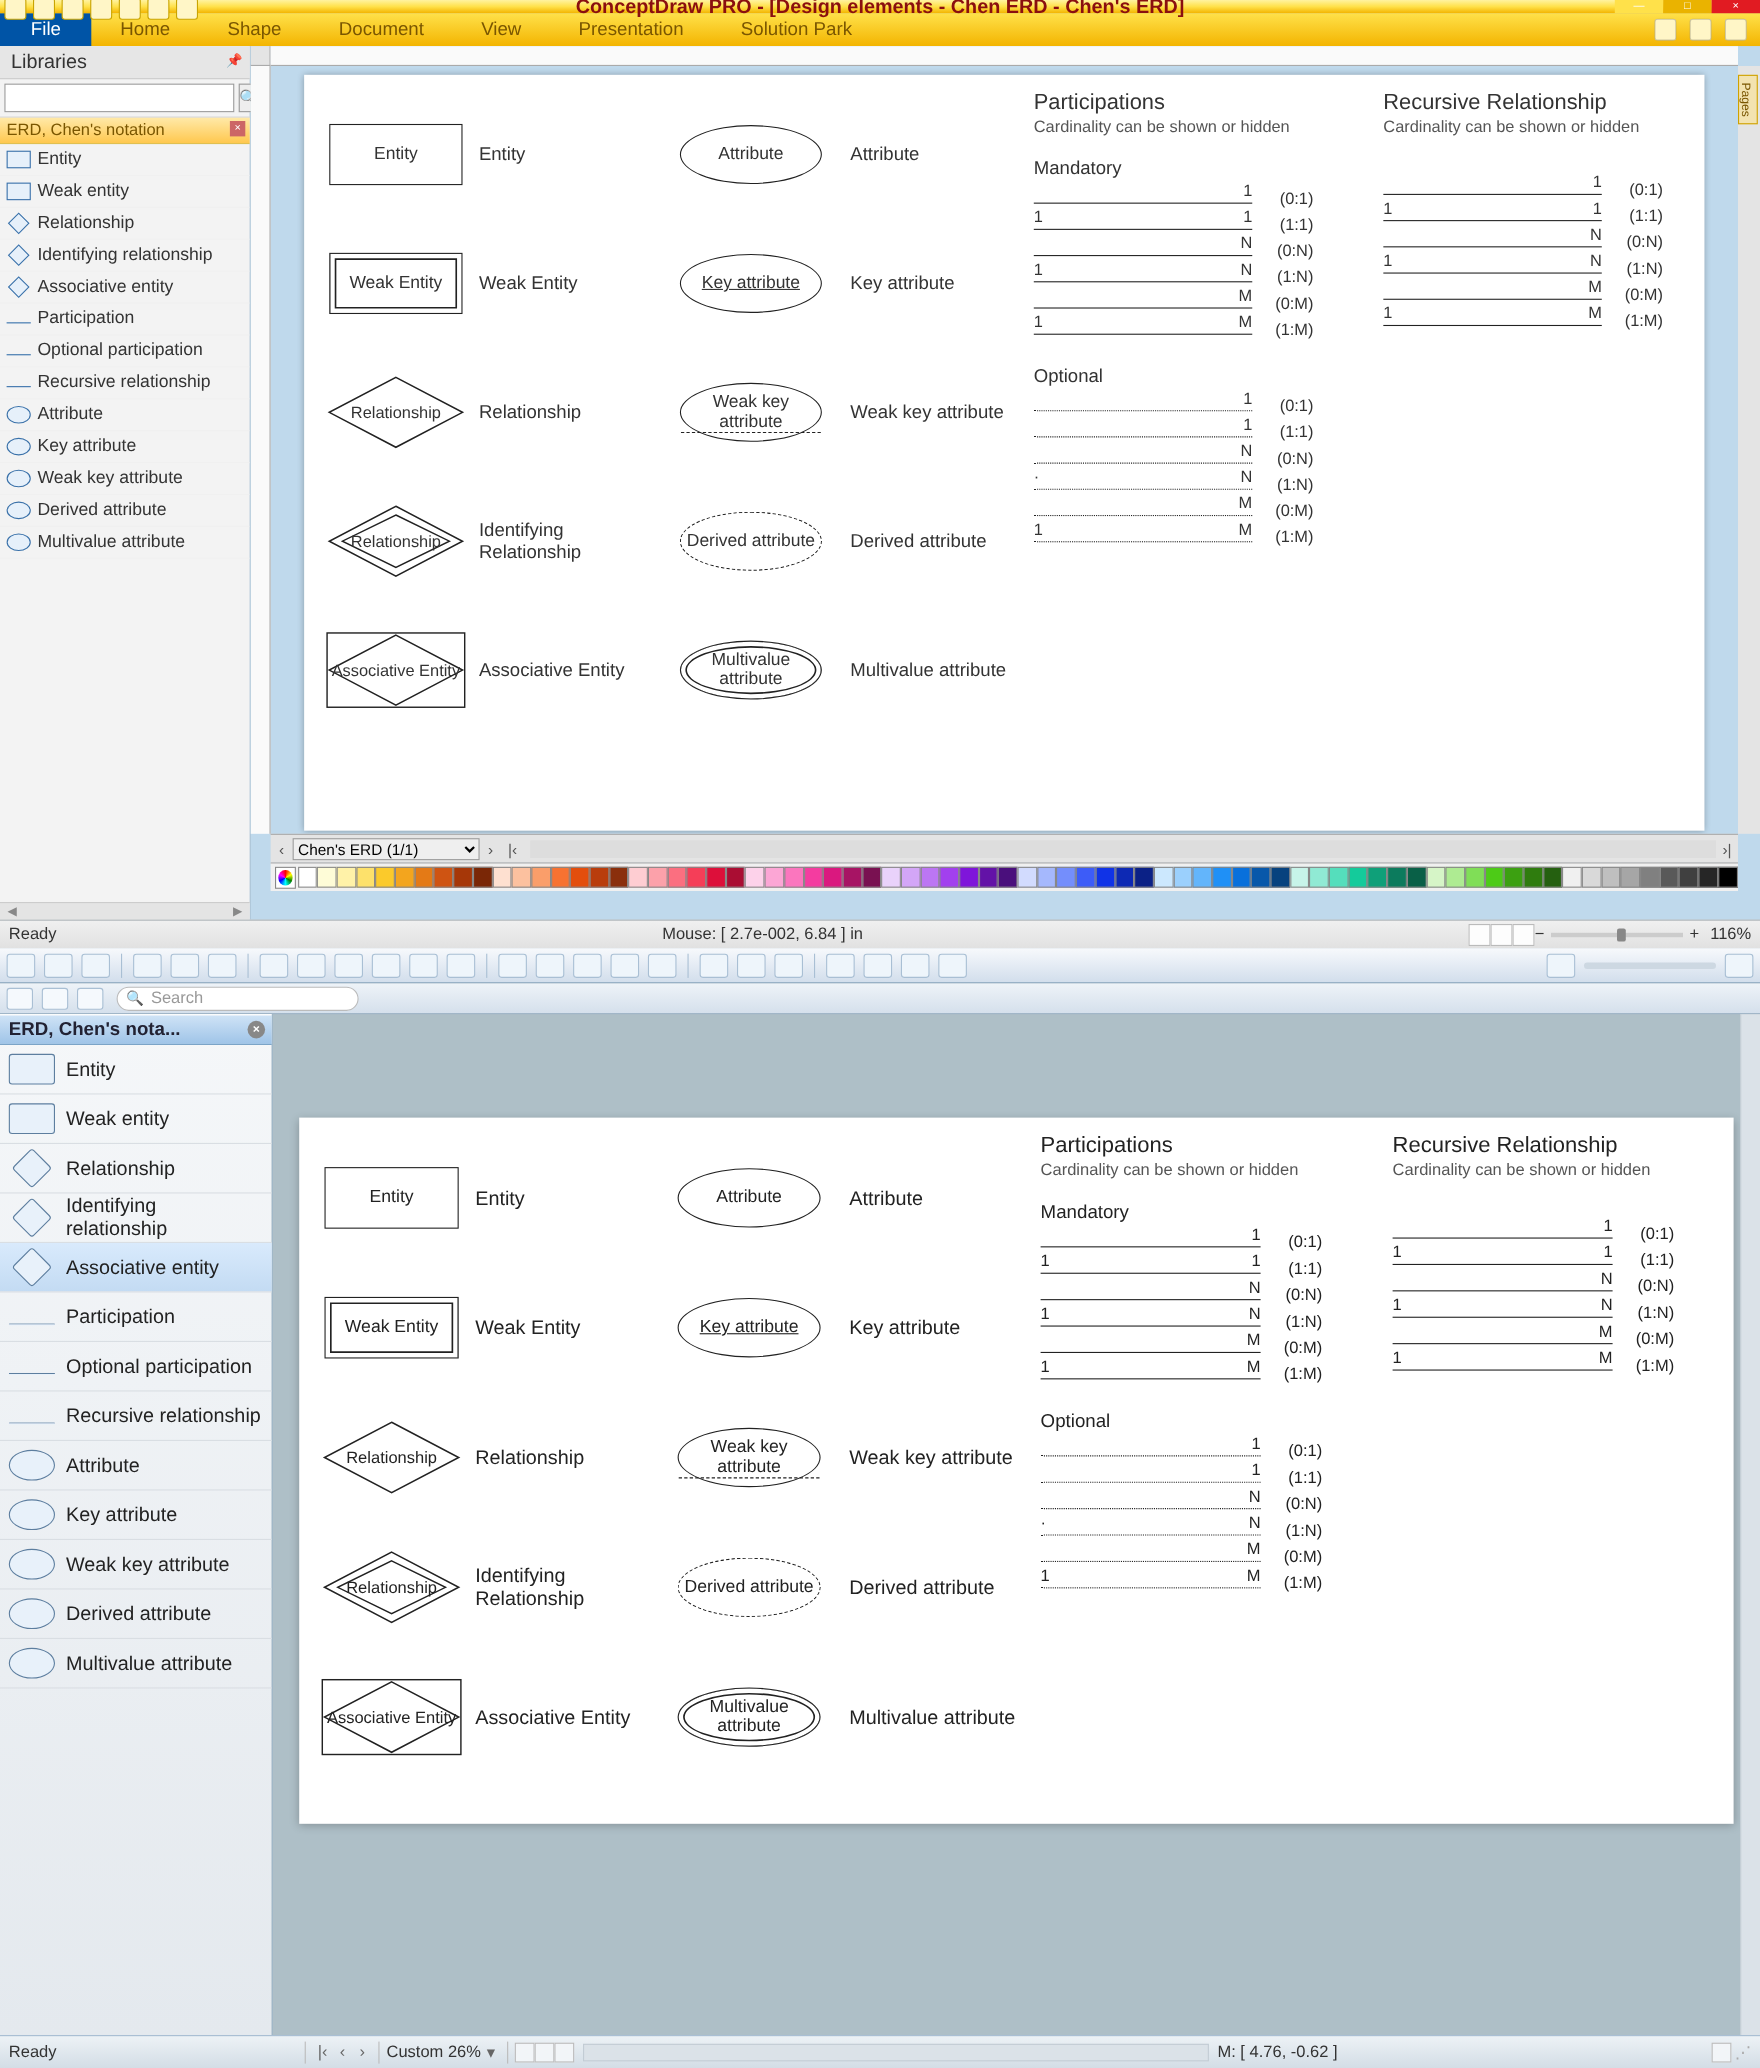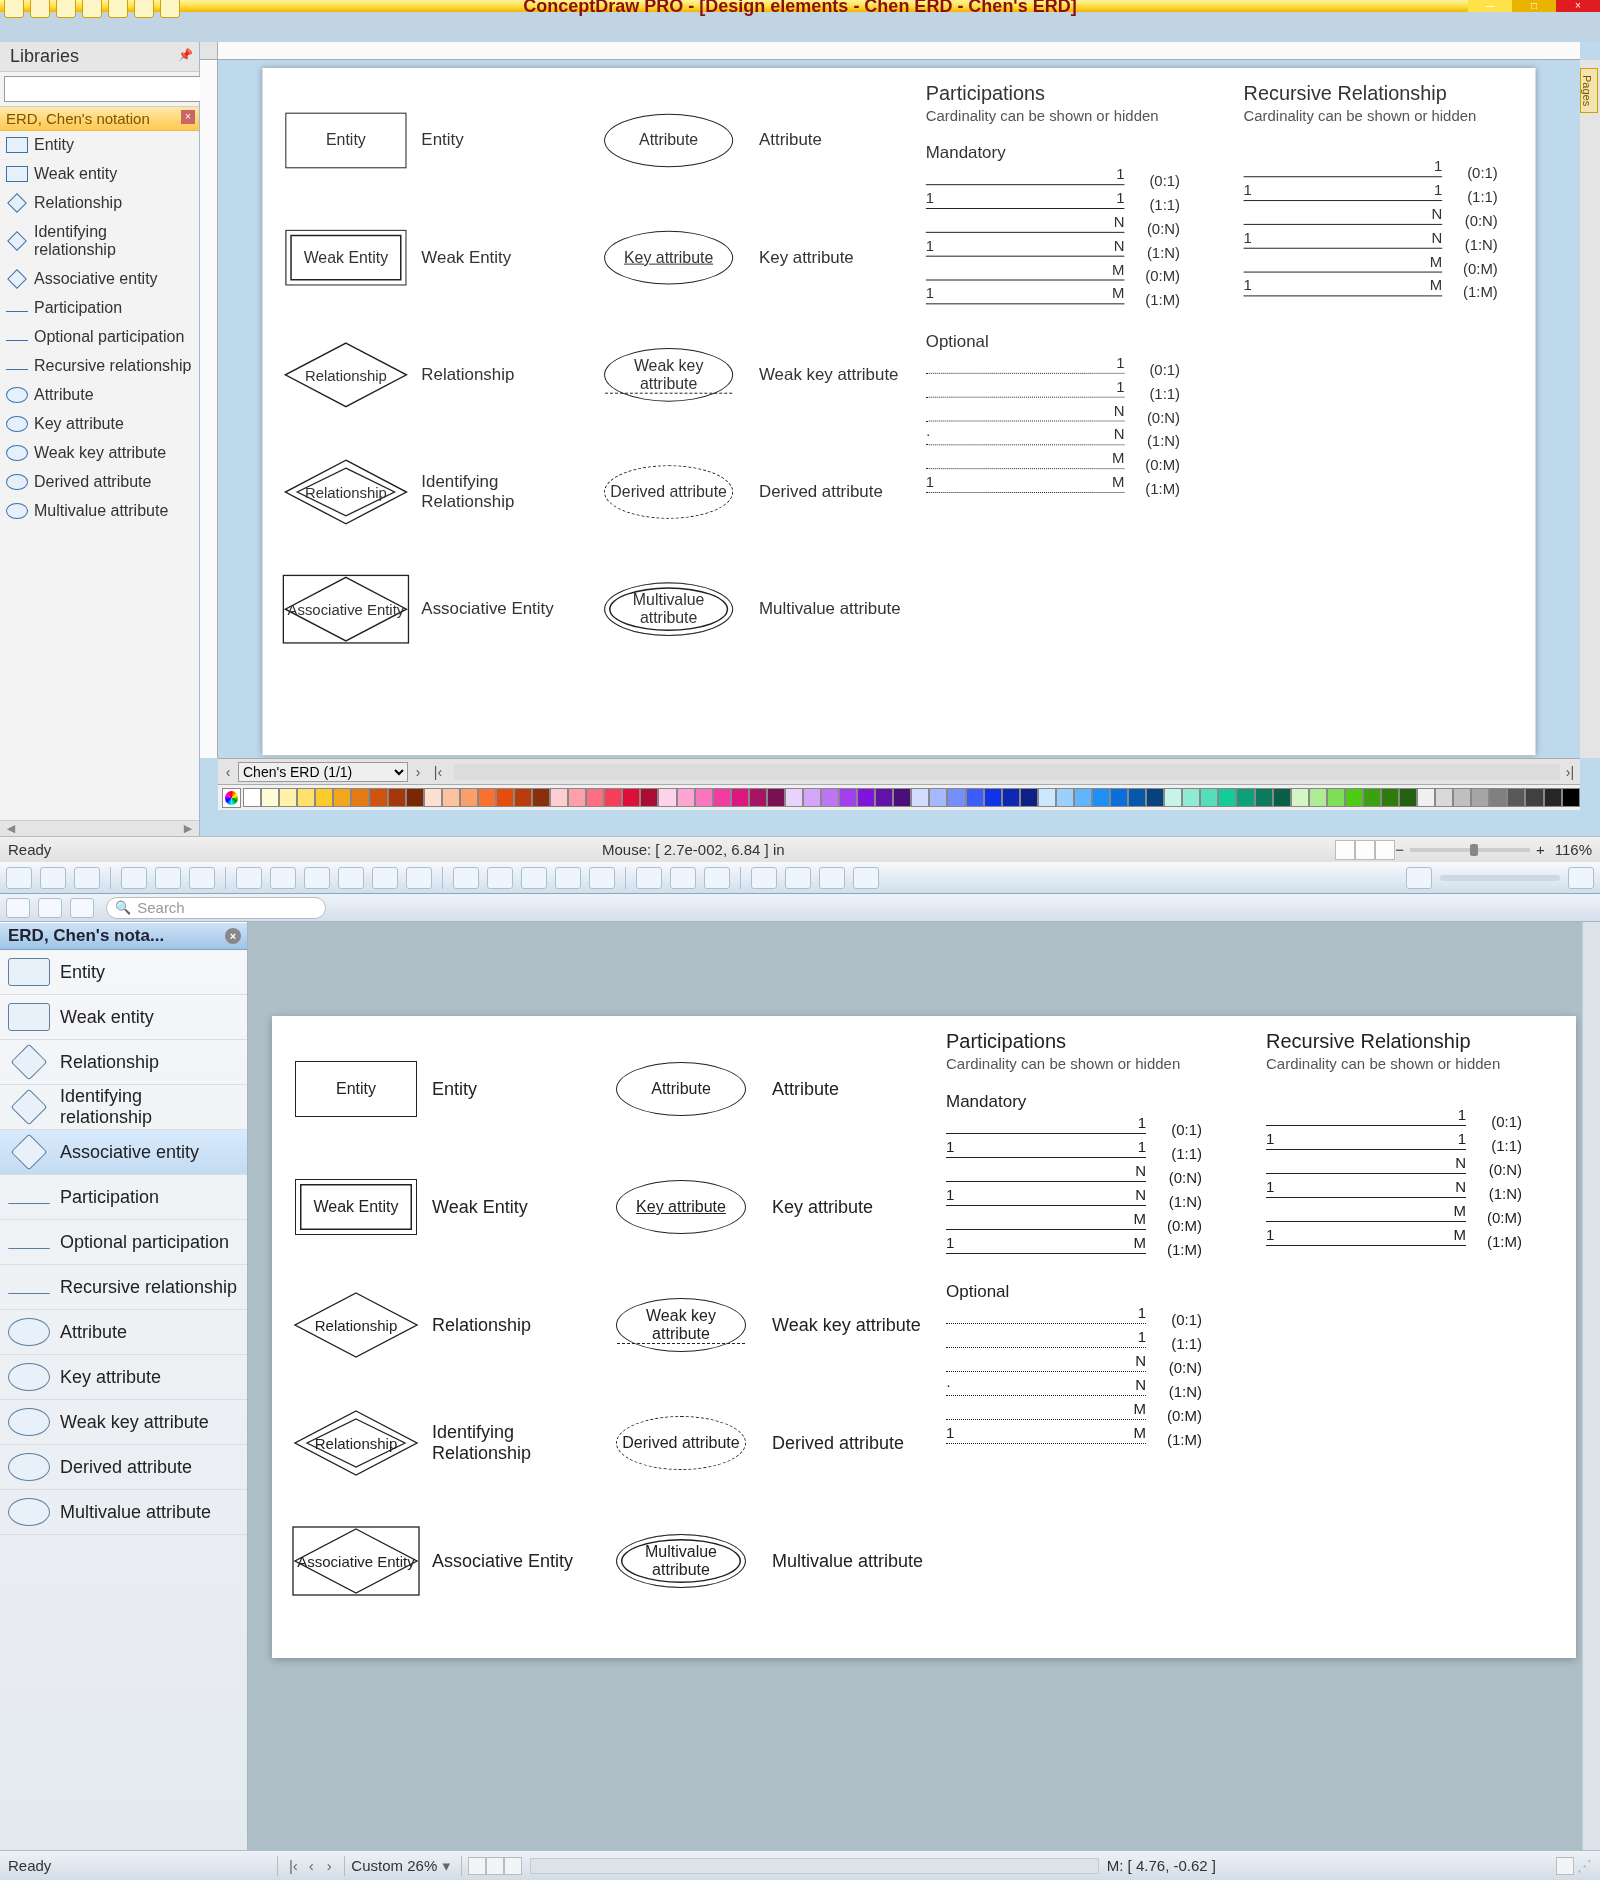--- a/index.html
+++ b/index.html
@@ -17,21 +17,21 @@
 .maxbtn{background:#eab300;color:#333;}
 .closebtn{background:#e11b22;}
 
 .ribbon-row { height:30px; background:linear-gradient(#ffe14a,#f3b400); display:flex; align-items:center; font-size:17px; }
 .filetab { background:#0054a6; color:#fff; padding:0 28px; height:100%; display:flex; align-items:center; }
 .ribbon-row .tab { padding:0 26px; color:#7a5600; cursor:pointer; }
 .ribbon-right { margin-left:auto; padding-right:12px; display:flex; gap:12px; }
 .ribbon-right span { width:20px;height:20px;border:1px solid rgba(0,0,0,.2);border-radius:3px;display:inline-block;background:#fff6c7; }
 
 .win-body { position:absolute; top:42px; bottom:26px; left:0; right:0; display:flex; }
-.lib-panel { width:200px; background:#f3f3f3; border-right:1px solid #9fbad0; display:flex; flex-direction:column; }
+.lib-panel { width:228px; background:#f3f3f3; border-right:1px solid #9fbad0; display:flex; flex-direction:column; }
 .lib-title { padding:4px 10px; font-size:18px; color:#333; background:#e6e6e6; border-bottom:1px solid #ccc; position:relative; }
 .lib-pin { position:absolute; right:6px; top:6px; font-size:12px; color:#555; }
 .lib-search { display:flex; gap:4px; padding:4px; border-bottom:1px solid #d0d0d0; }
 .lib-search input { flex:1; border:1px solid #999; font-size:15px; padding:2px 4px; }
 .lib-search .btn { width:26px; height:26px; border:1px solid #999; display:flex; align-items:center; justify-content:center; font-size:14px; background:#eee; }
 .lib-head { background:linear-gradient(#ffe9a8,#ffc84f); color:#7a5600; font-size:15px; padding:3px 6px; border-bottom:1px solid #e0c050; position:relative;}
 .lib-head .x { position:absolute; right:4px; top:3px; width:14px;height:14px; background:#c66; color:#fff; font-size:10px;text-align:center;line-height:14px;}
 .lib-list { flex:1; overflow:auto; }
 .lib-item { display:flex; align-items:center; gap:6px; padding:5px 6px; font-size:16px; color:#333; border-bottom:1px solid #f0f0f0; }
 .shape-ico { width:22px; height:16px; border:1px solid #3a71a9; background:#e6f0fa; }
@@ -151,20 +151,34 @@
       <span></span>
     </div>
     <div class="title">ConceptDraw PRO - [Design elements - Chen ERD - Chen's ERD]</div>
     <div class="winbtns">
       <div class="minbtn">—</div>
       <div class="maxbtn">□</div>
       <div class="closebtn">×</div>
     </div>
   </div>
 
+  <div class="ribbon-row">
+    <div class="filetab">File</div>
+    <div class="tab">Home</div>
+    <div class="tab">Shape</div>
+    <div class="tab">Document</div>
+    <div class="tab">View</div>
+    <div class="tab">Presentation</div>
+    <div class="tab">Solution Park</div>
+    <div class="ribbon-right">
+      <span></span>
+      <span></span>
+      <span></span>
+    </div>
+  </div>
 
   <div class="win-body">
     <div class="lib-panel">
       <div class="lib-title">
         <span>Libraries</span>
         <span class="lib-pin">📌</span>
       </div>
       <div class="lib-search">
         <input placeholder="" style="">
         <div class="btn">🔍</div>

